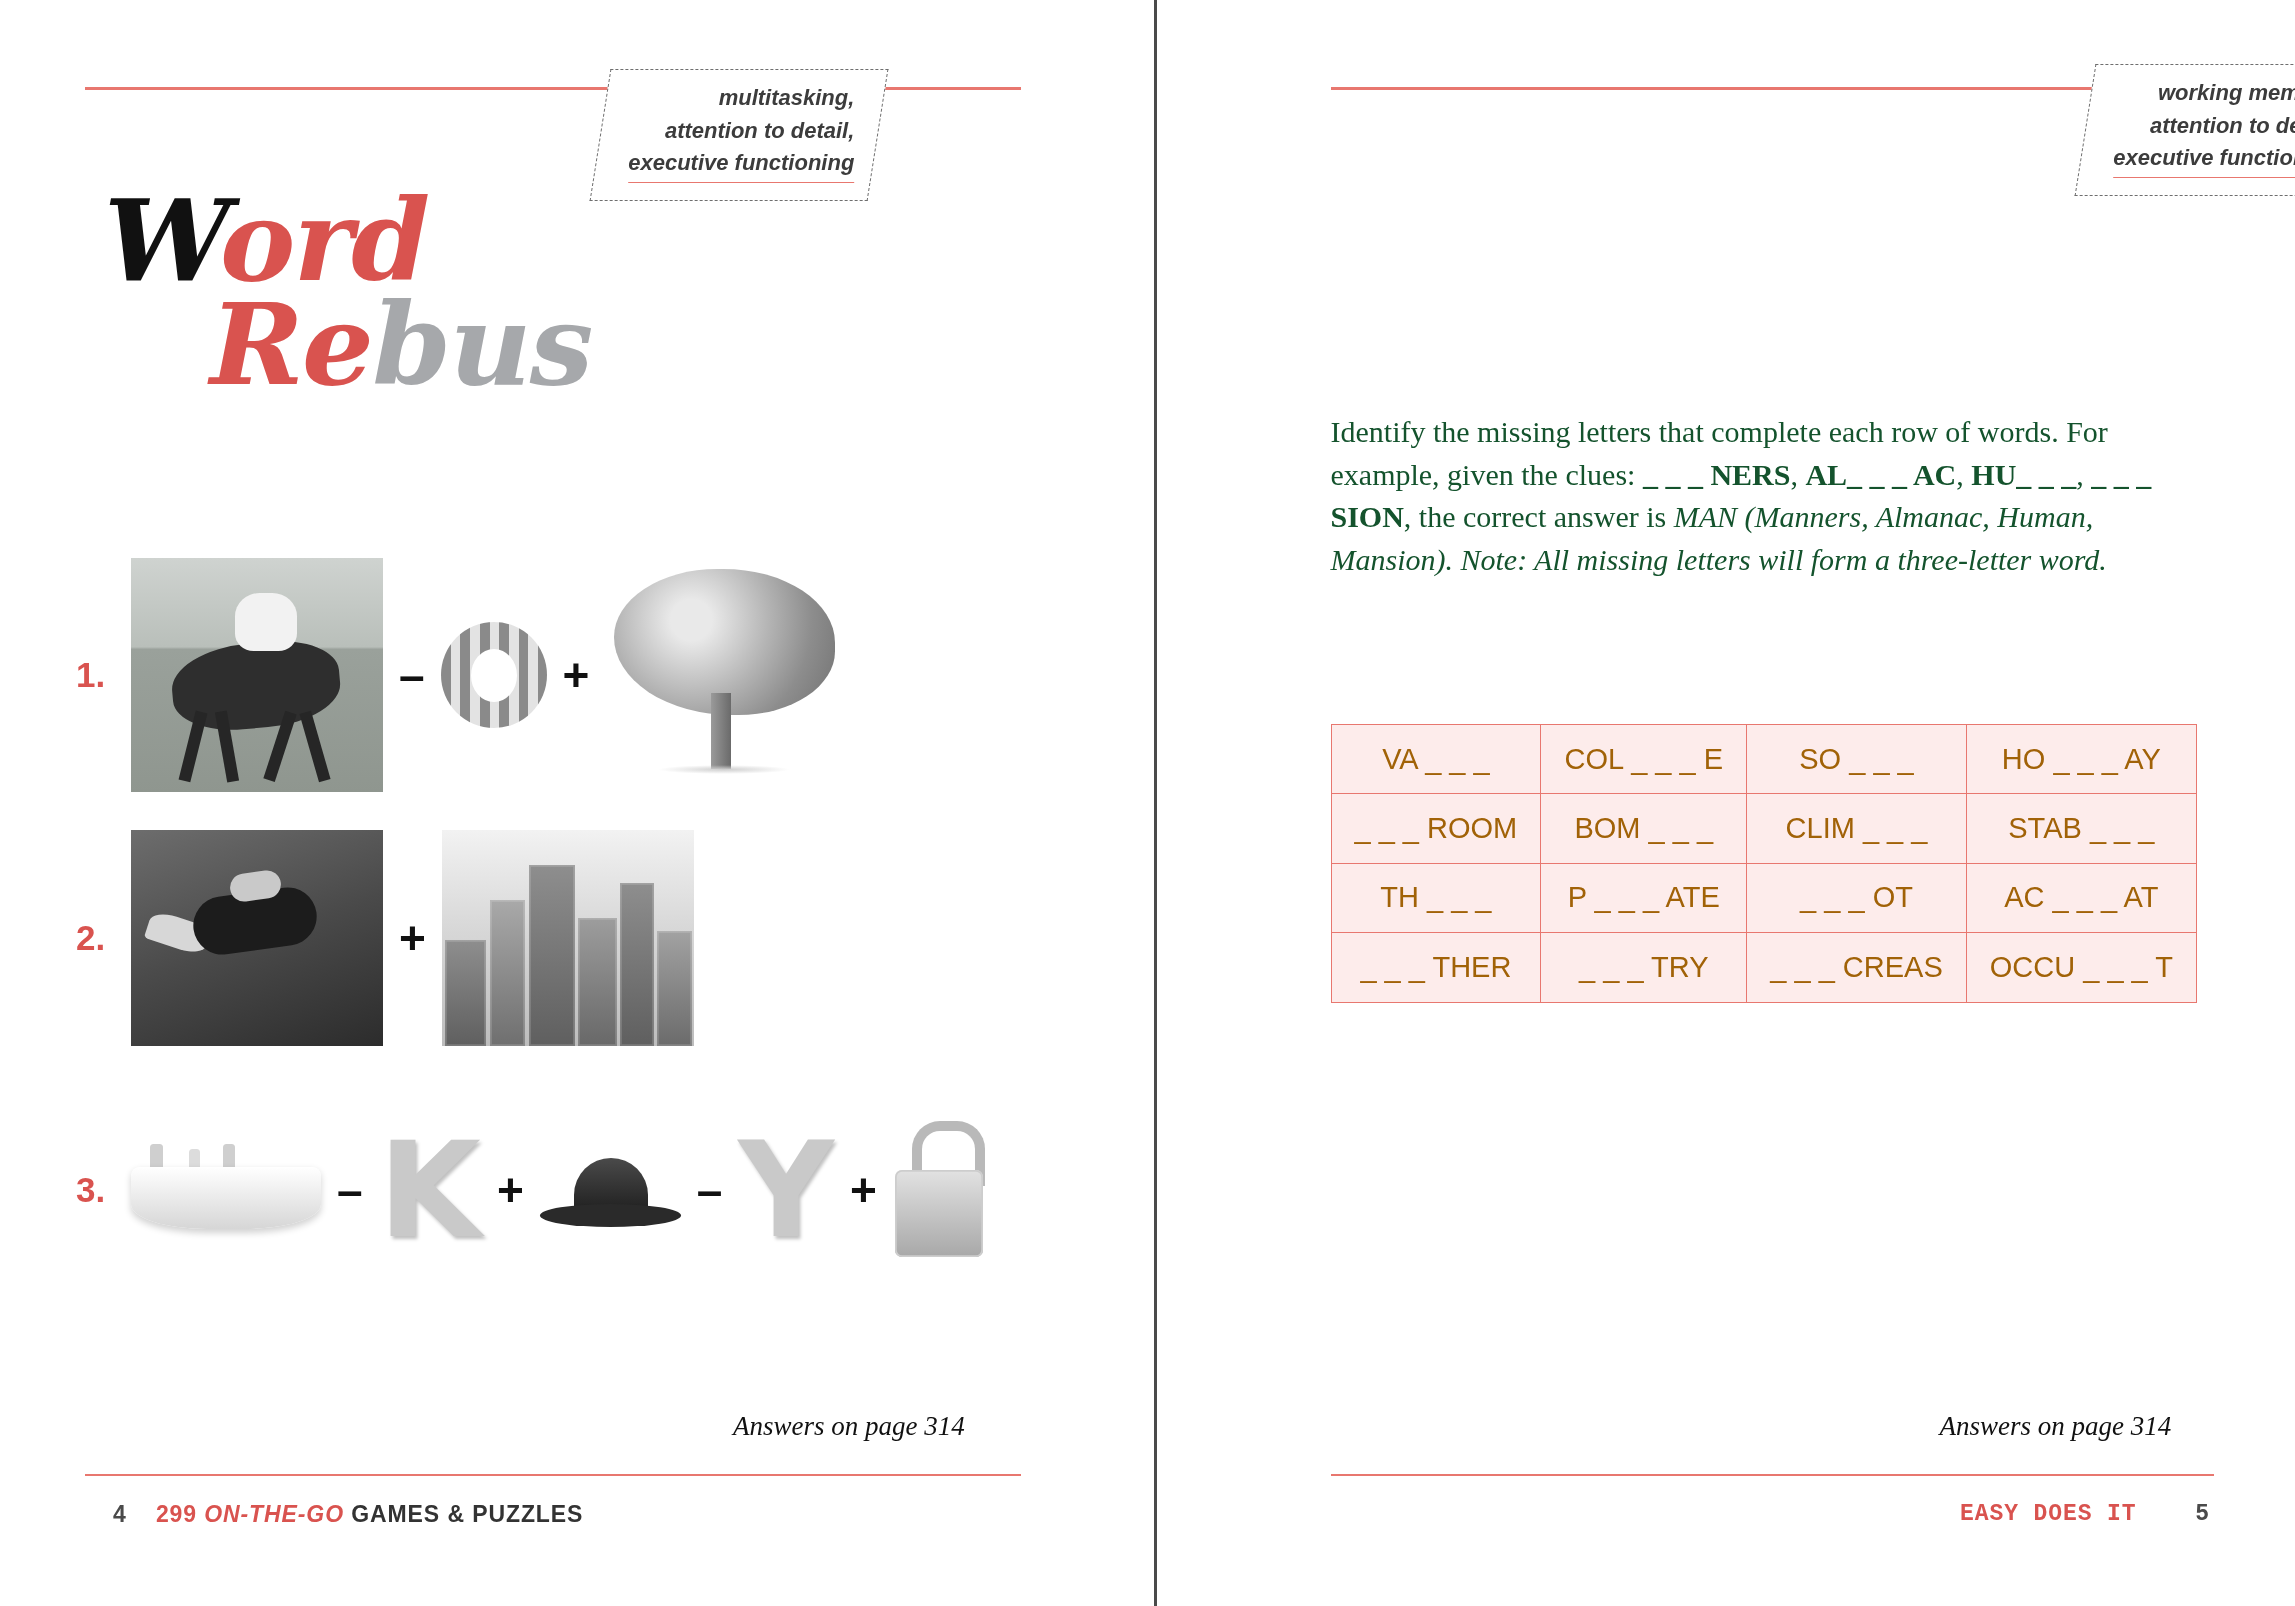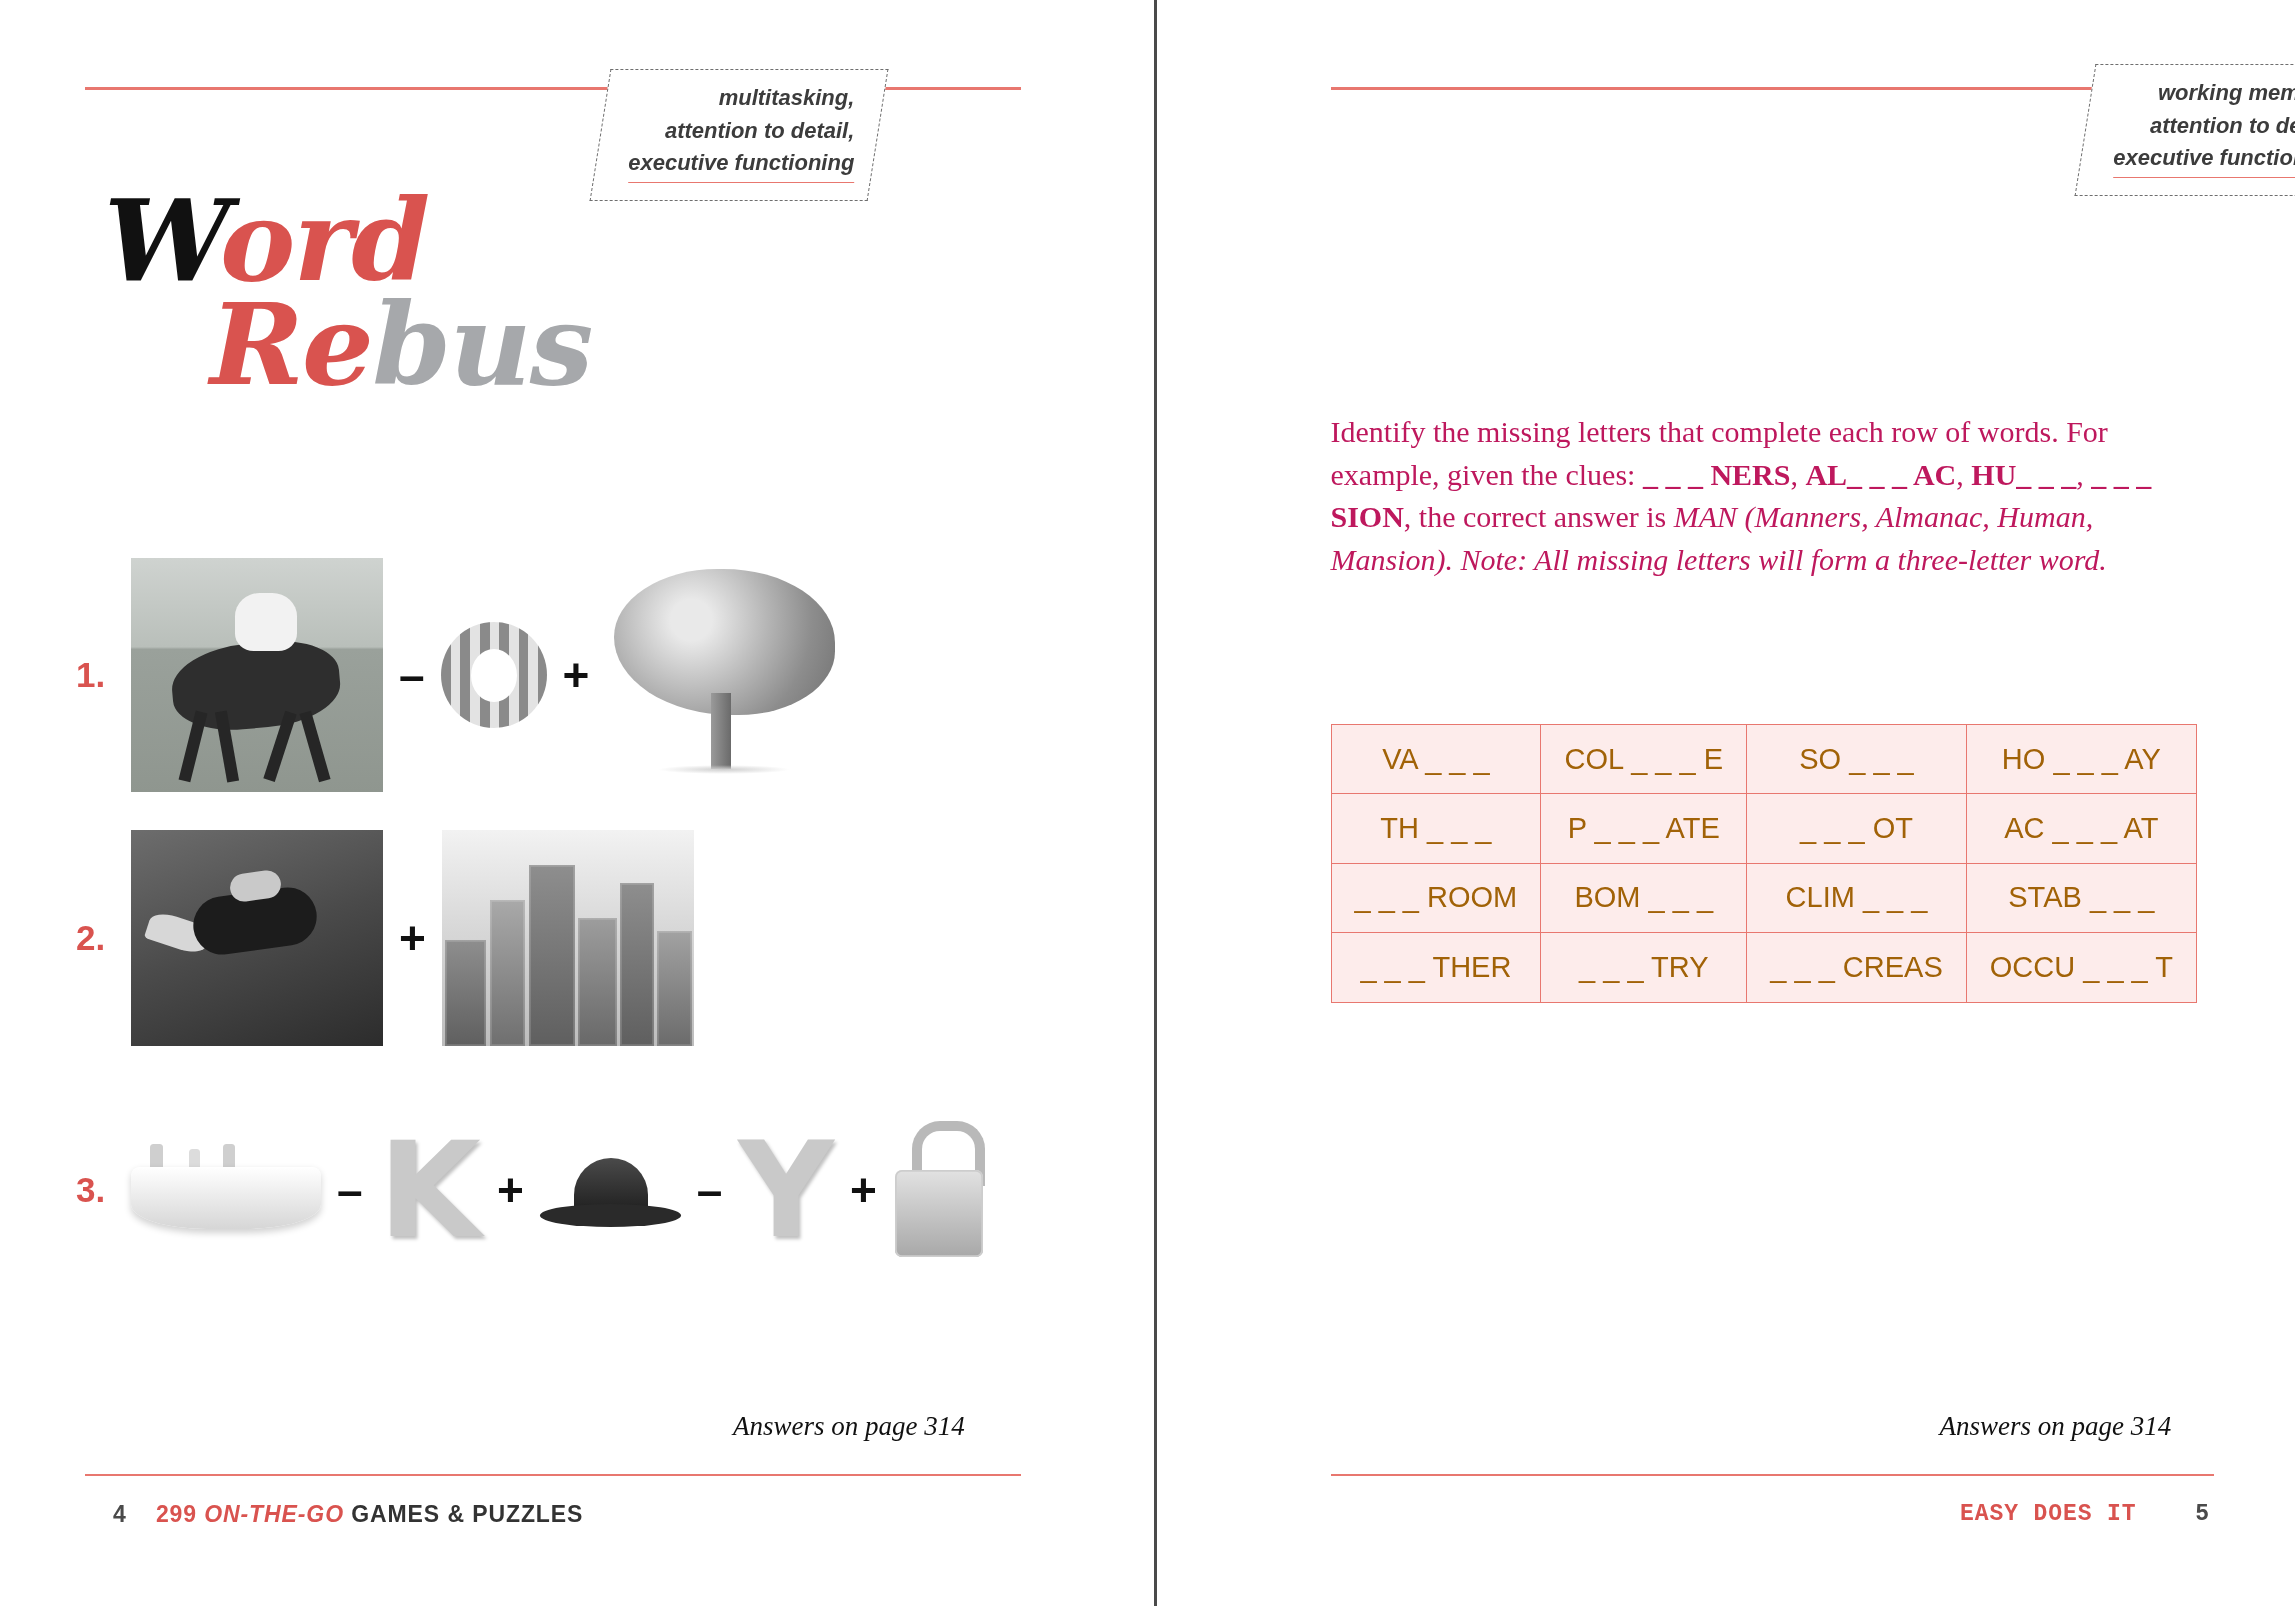--- a/index.html
+++ b/index.html
@@ -115,21 +115,21 @@
     letter-spacing: -2.6px;
   }
   .title-right .l1 { display: block; }
   .title-right .l2 { display: block; }
 
   
   .intro {
     position: absolute;
     font-size: 30px;
     line-height: 1.42;
-    color: #be185d;
+    color: #14532d;
   }
   .page.left .intro { left: 85px; top: 415px; width: 892px; }
   .page.right .intro { left: 177px; top: 381px; width: 892px; }
   .intro b { font-weight: bold; }
   .intro i { font-style: italic; }
 
   
   .rebus-row {
     position: absolute;
     display: flex;
@@ -476,30 +476,30 @@
 
     <table class="word-table">
       <tbody>
         <tr>
           <td>VA _ _ _</td>
           <td>COL _ _ _ E</td>
           <td>SO _ _ _</td>
           <td>HO _ _ _ AY</td>
         </tr>
         <tr>
+          <td>_ _ _ ROOM</td>
+          <td>BOM _ _ _</td>
+          <td>CLIM _ _ _</td>
+          <td>STAB _ _ _</td>
+        </tr>
+        <tr>
           <td>TH _ _ _</td>
           <td>P _ _ _ ATE</td>
           <td>_ _ _ OT</td>
           <td>AC _ _ _ AT</td>
-        </tr>
-        <tr>
-          <td>_ _ _ ROOM</td>
-          <td>BOM _ _ _</td>
-          <td>CLIM _ _ _</td>
-          <td>STAB _ _ _</td>
         </tr>
         <tr>
           <td>_ _ _ THER</td>
           <td>_ _ _ TRY</td>
           <td>_ _ _ CREAS</td>
           <td>OCCU _ _ _ T</td>
         </tr>
       </tbody>
     </table>
 

